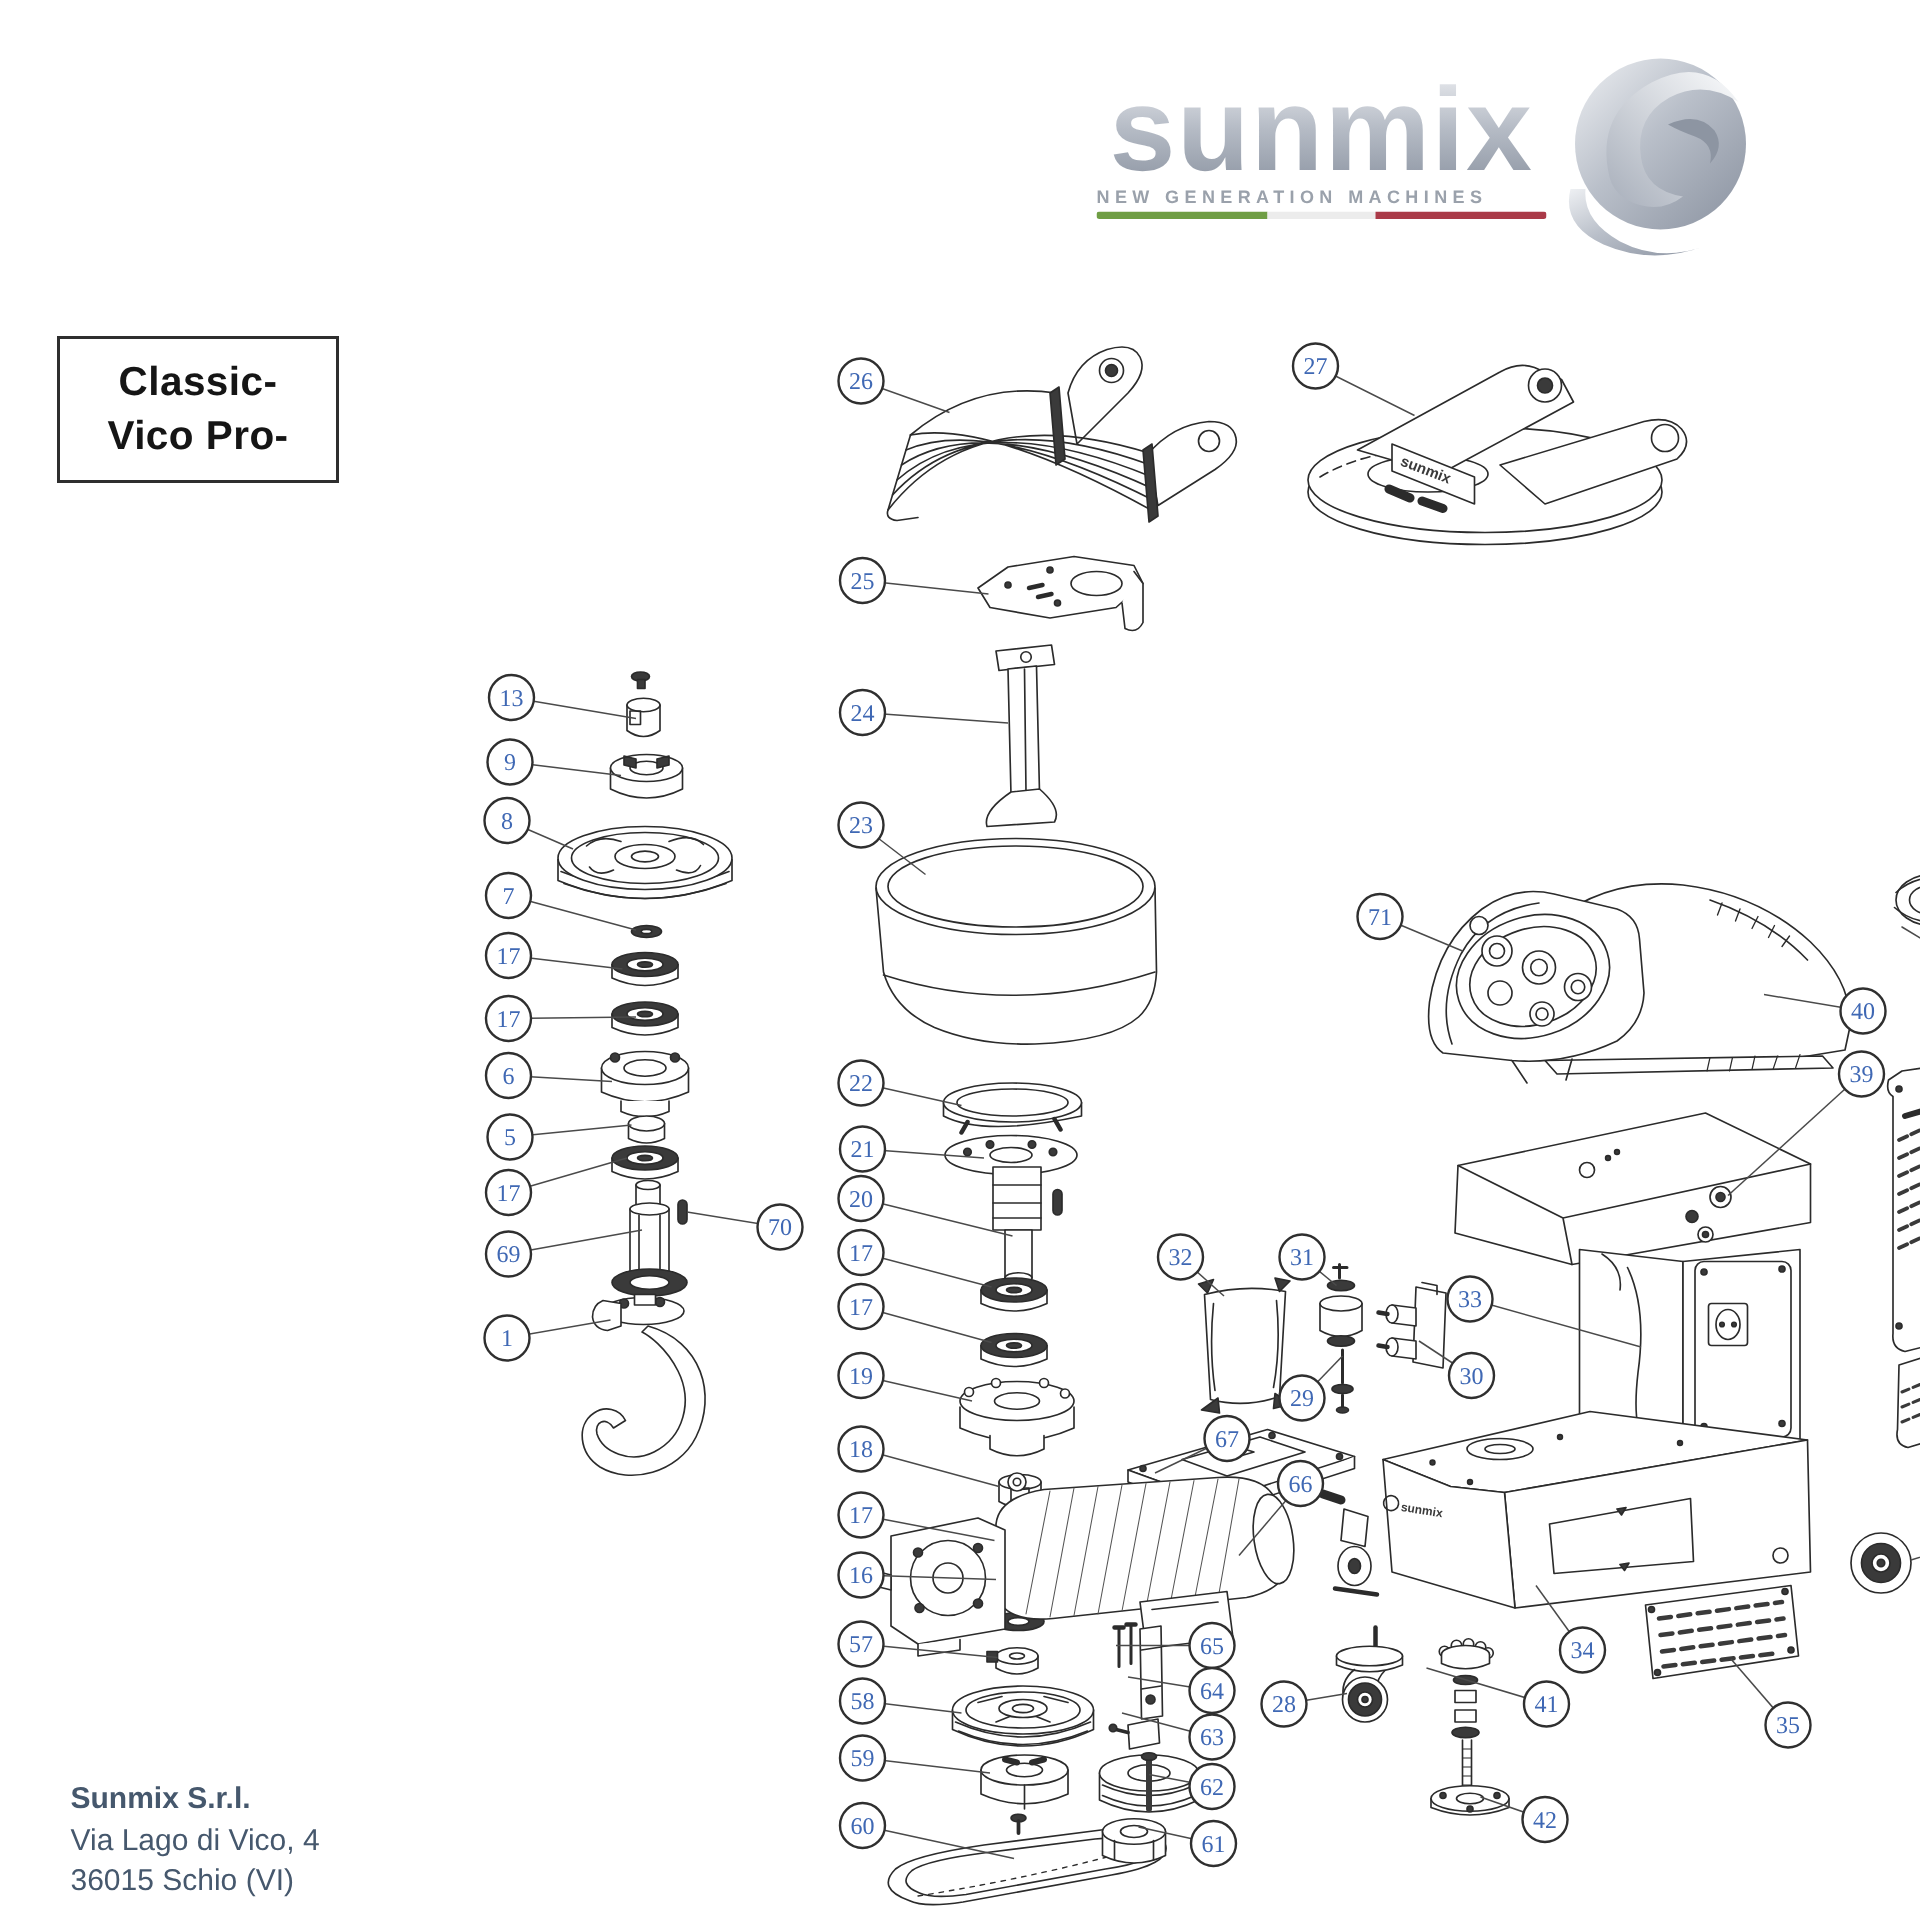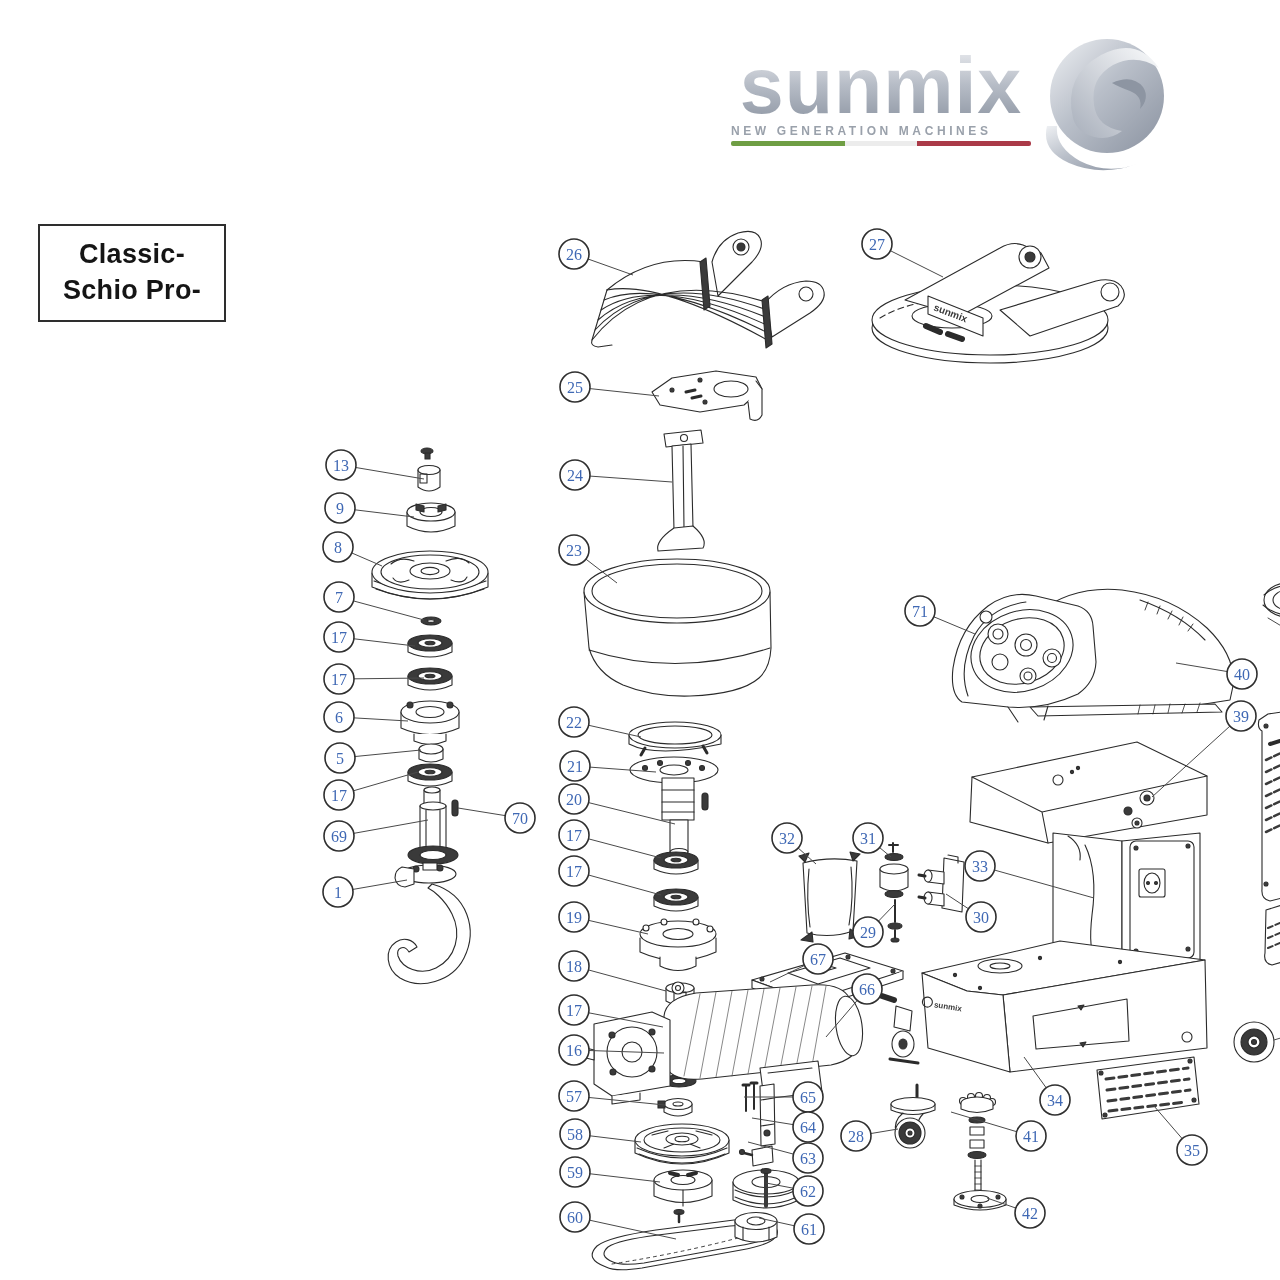--- a/index.html
+++ b/index.html
@@ -51,23 +51,28 @@
       </linearGradient>
     </defs>
     <path d="M12 98 Q6 122 34 135 Q66 149 102 136 Q72 147 45 133 Q20 119 22 98 Z" fill="url(#sg)"></path>
     <circle cx="72" cy="68" r="57" fill="url(#sg)"></circle>
     <path d="M38 90 Q28 48 66 27 Q102 8 124 40 Q101 25 78 37 Q55 50 59 77 Q62 99 87 103 Q70 116 49 105 Q40 99 38 90 Z" fill="url(#sg2)"></path>
     <path d="M77 55 Q97 46 108 59 Q115 70 105 81 Q108 68 95 63 Q84 59 77 55 Z" fill="#8d95a2"></path>
   </svg>
 
   <div id="titlebox">
     <div>Classic-</div>
-    <div>Schio Pro-</div>
+    <div>Vico Pro-</div>
   </div>
 
+  <div id="footer" style="color: rgb(70, 88, 109);">
+    <div class="f1">Sunmix S.r.l.</div>
+    <div>Via Lago di Vico, 4</div>
+    <div>36015 Schio (VI)</div>
+  </div>
 
   <svg id="diagram" width="1280" height="1280" viewBox="0 0 1280 1280">
     <defs>
       <g id="bearing">
         <path d="M-22 0 L-22 9 Q0 19 22 9 L22 0" fill="#fff"></path>
         <ellipse cx="0" cy="0" rx="22" ry="8" fill="#3a3a3a"></ellipse>
         <ellipse cx="0" cy="0" rx="12" ry="4.2" fill="#fff"></ellipse>
         <ellipse cx="0" cy="0" rx="5" ry="1.8" fill="#3a3a3a"></ellipse>
       </g>
     </defs>

